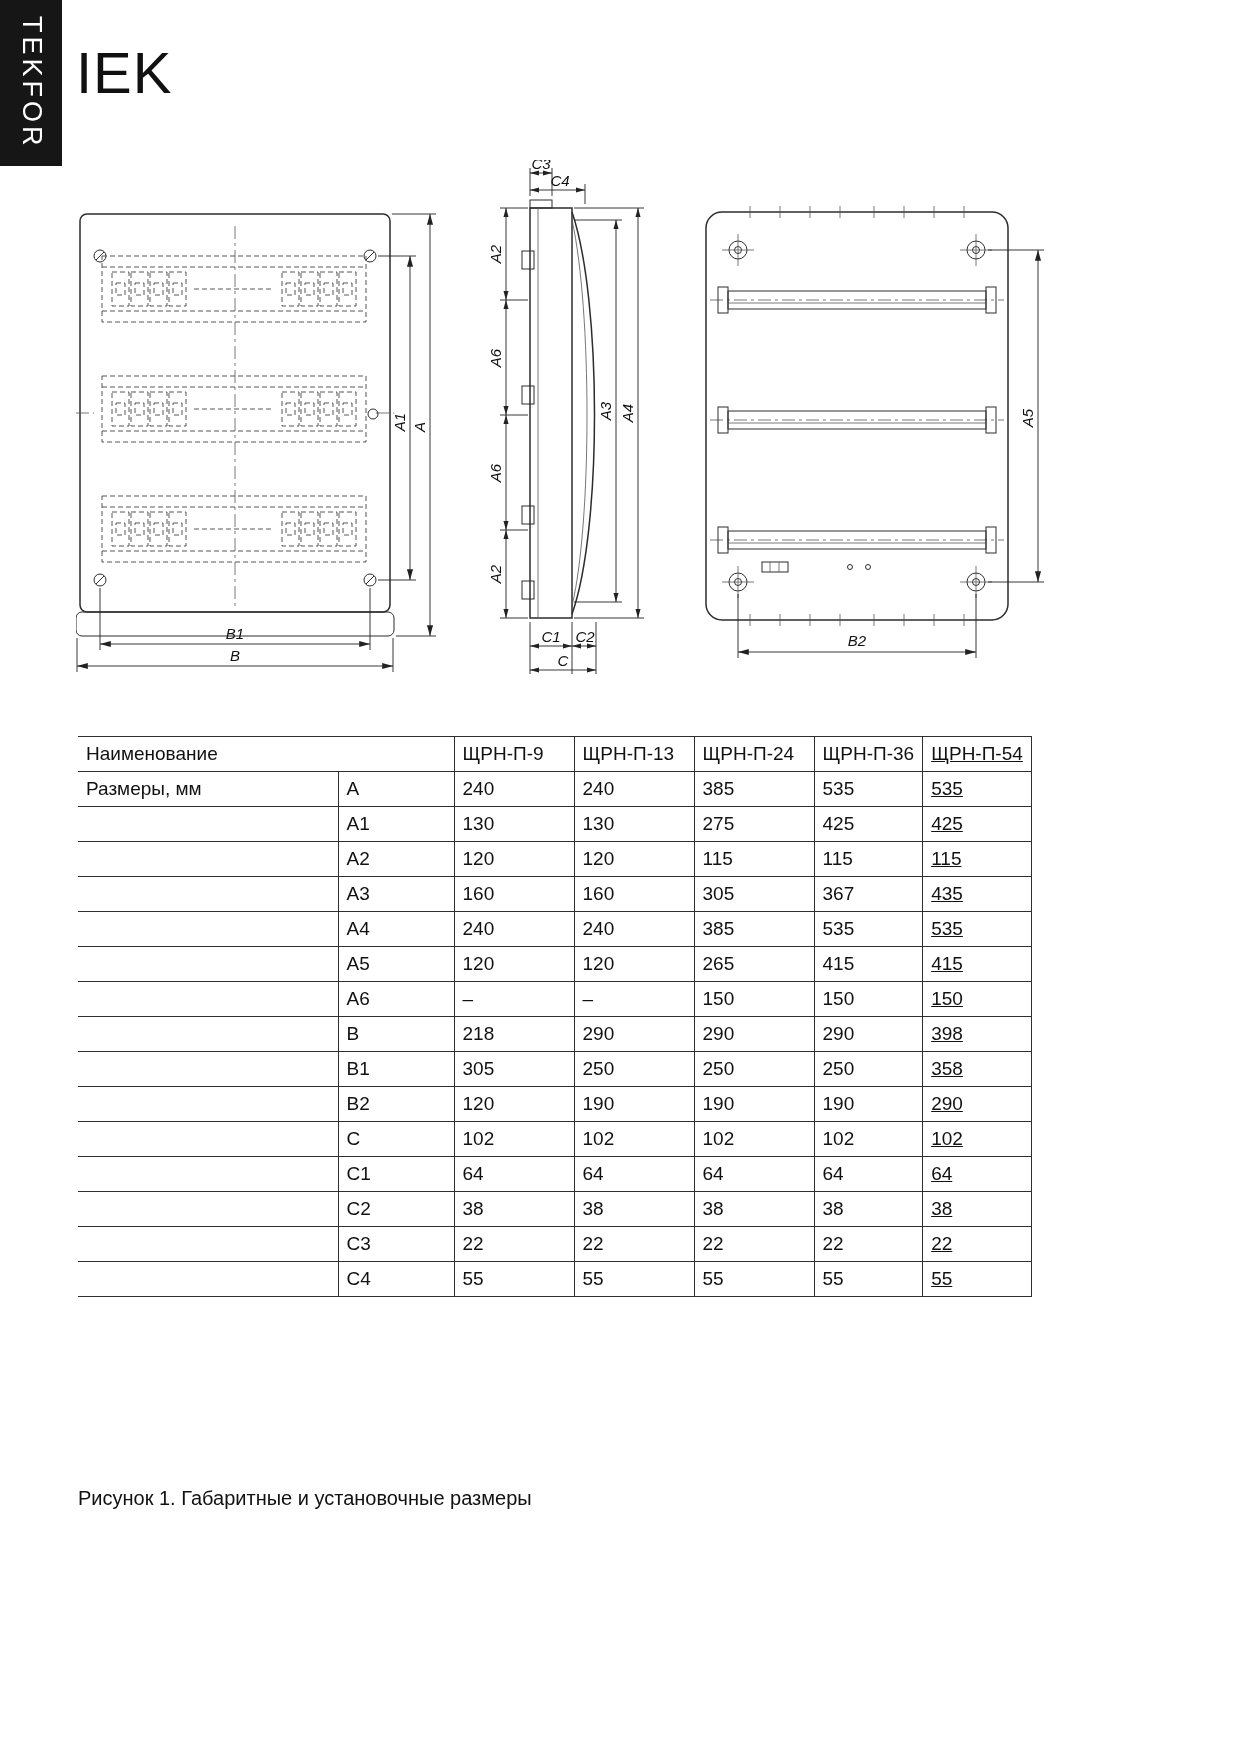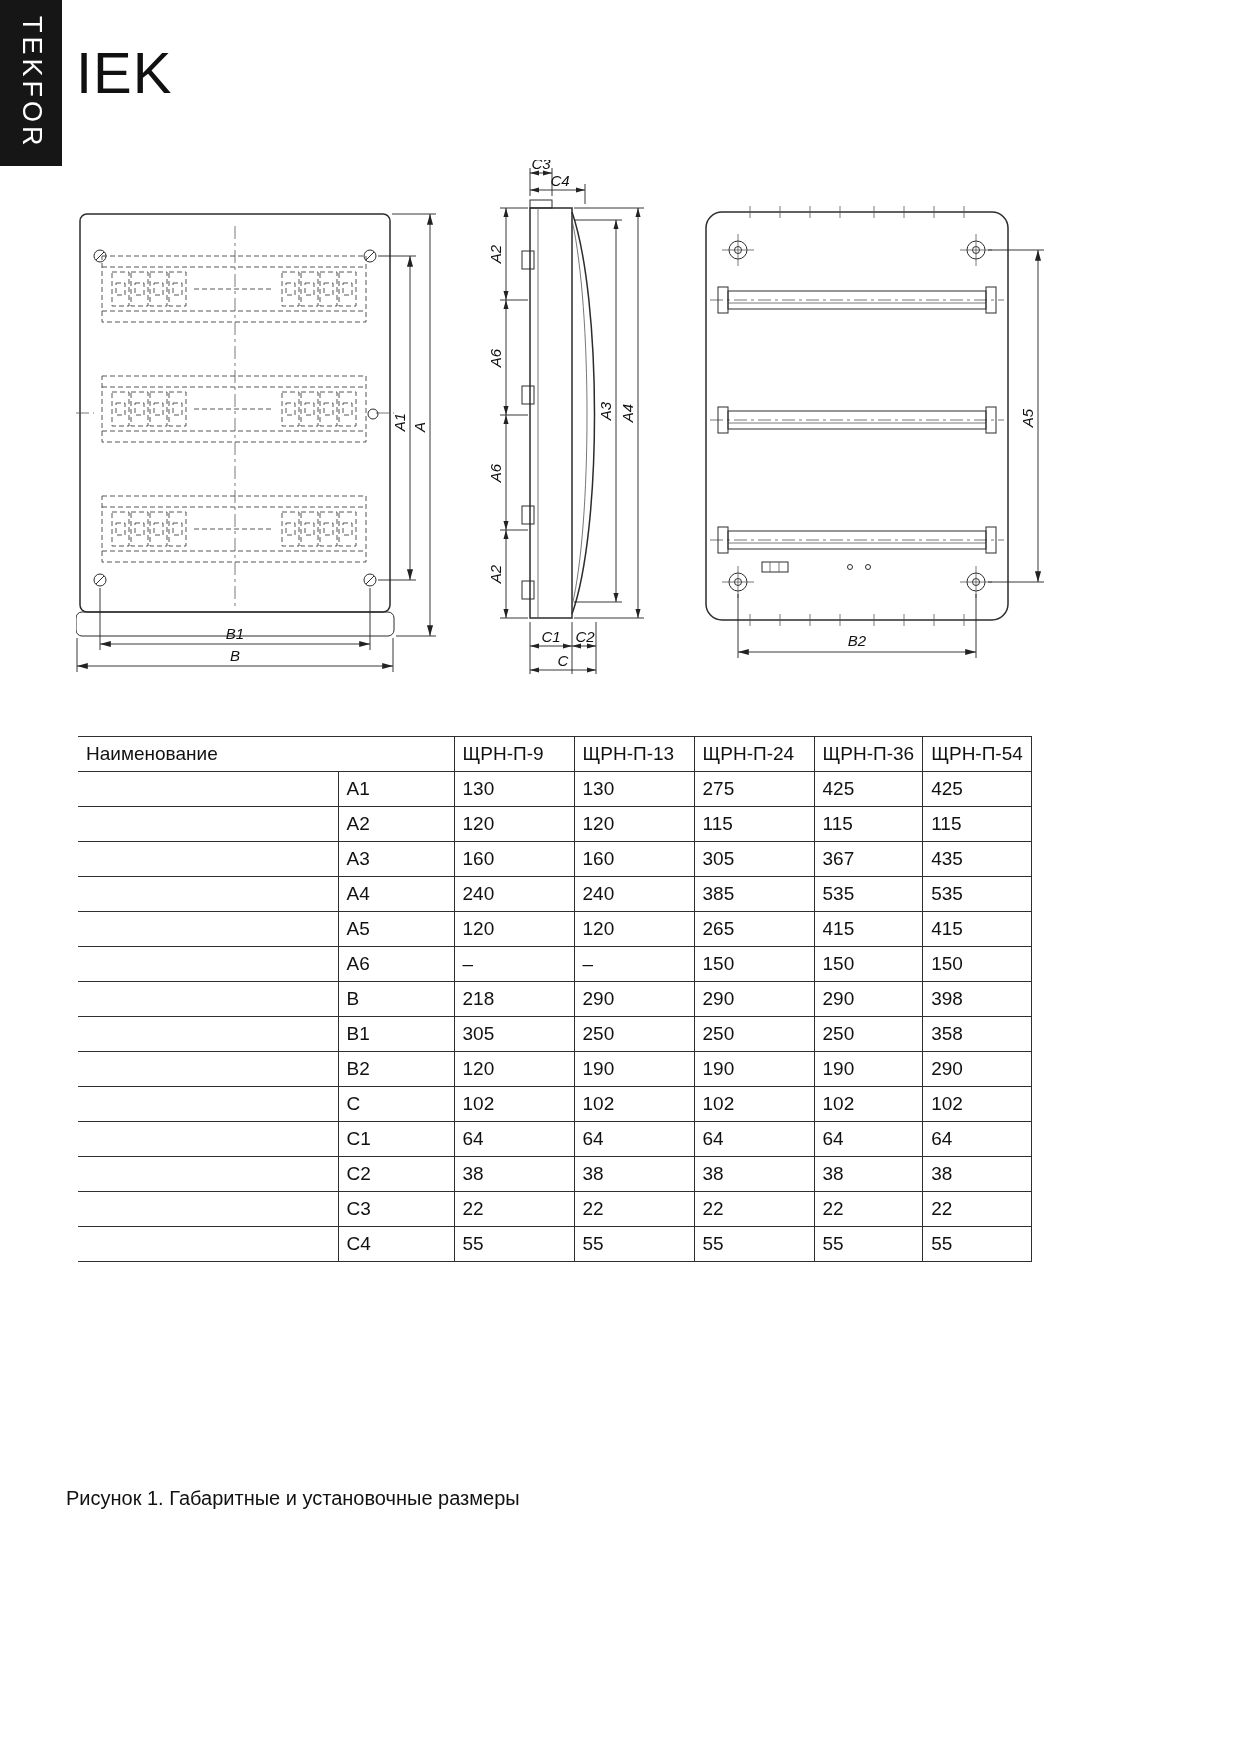--- a/index.html
+++ b/index.html
@@ -24,23 +24,23 @@
   .dim  { fill:none; stroke:#222;    stroke-width:0.9; }
   .dlab { font:italic 15px "Liberation Sans","DejaVu Sans",sans-serif; fill:#111; text-anchor:middle; }
 
   
   .dims-table { position:absolute; left:78px; top:736px; border-collapse:collapse; table-layout:fixed;
                 font-size:19px; }
   .dims-table th, .dims-table td { border-top:1px solid #2f2f2f; border-bottom:1px solid #2f2f2f;
                 padding:6px 8px; text-align:left; font-weight:400; height:35px; vertical-align:middle;
                 white-space:nowrap; overflow:hidden; }
   .dims-table .vline { border-left:1px solid #2f2f2f; }
-  .dims-table .last  { border-right:1px solid #2f2f2f; }
-
-  .caption { position:absolute; left:66px; top:1487px; font-size:20px; }
+  .dims-table .last  { border-right:1px solid #2f2f2f;text-decoration:underline; }
+
+  .caption { position:absolute; left:78px; top:1487px; font-size:20px; }
 </style>
 </head>
 <body>
 
 <div class="page">
 
   <div class="brand-bar">
     <span>TEKFOR</span>
   </div>
   <div class="logo">IEK</div>
@@ -302,20 +302,29 @@
         <th colspan="2">Наименование</th>
         <th class="vline">ЩРН-П-9</th>
         <th class="vline">ЩРН-П-13</th>
         <th class="vline">ЩРН-П-24</th>
         <th class="vline">ЩРН-П-36</th>
         <th class="vline last">ЩРН-П-54</th>
       </tr>
     </thead>
     <tbody>
         <tr>
+          <td>Размеры, мм</td>
+          <td class="vline">A</td>
+          <td class="vline">240</td>
+          <td class="vline">240</td>
+          <td class="vline">385</td>
+          <td class="vline">535</td>
+          <td class="vline last">535</td>
+        </tr>
+        <tr>
           <td></td>
           <td class="vline">A1</td>
           <td class="vline">130</td>
           <td class="vline">130</td>
           <td class="vline">275</td>
           <td class="vline">425</td>
           <td class="vline last">425</td>
         </tr>
         <tr>
           <td></td>

